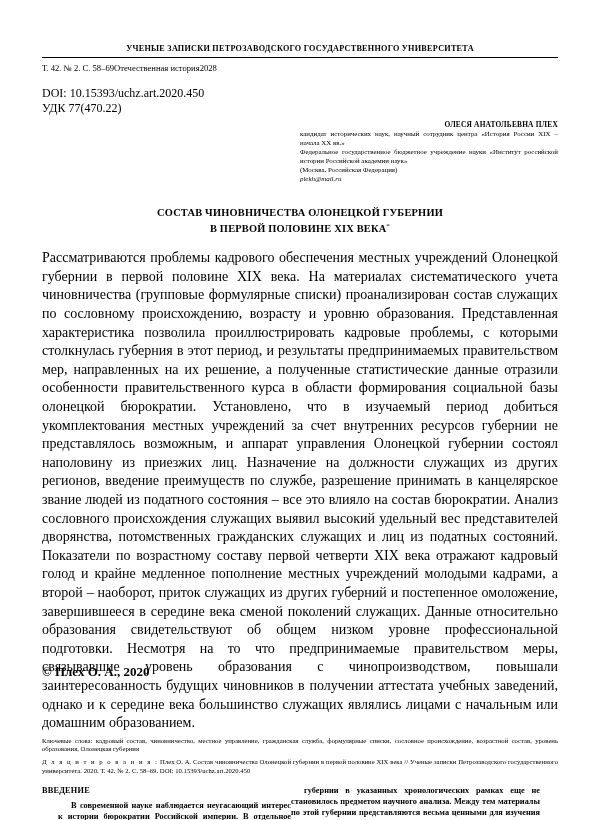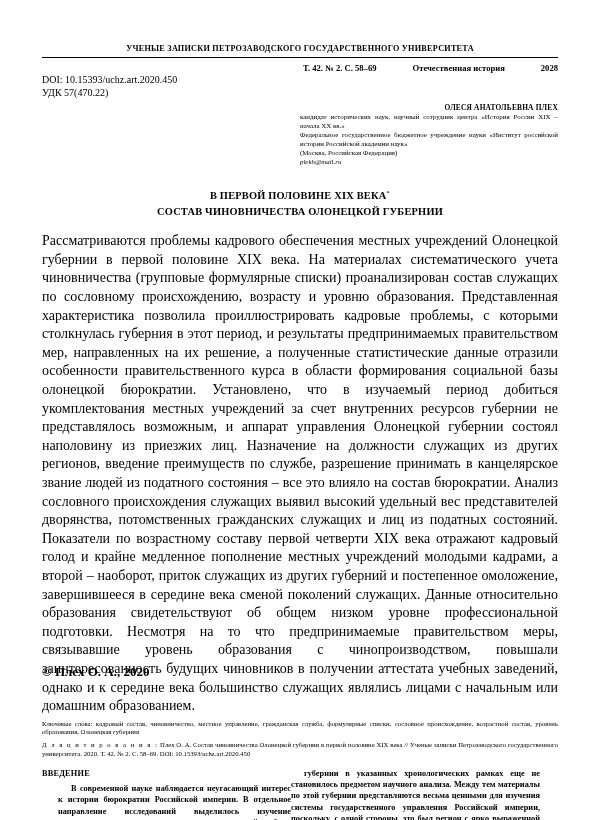--- a/index.html
+++ b/index.html
@@ -40,33 +40,32 @@
   }
   .rule {
     border-top: 1px solid #000;
     height: 0;
     margin: 0 0 5px 0;
   }
 
   
   .issue-row {
     display: flex;
-    justify-content: flex-end;
+    justify-content: flex-start;
     align-items: baseline;
     font-size: 8.6px;
-    font-weight: bold;
-    gap: 36px;
+    font-weight: normal;
   }
   .issue-left { white-space: nowrap; }
   .issue-center { white-space: nowrap; }
   .issue-right { white-space: nowrap; }
 
   .ids {
-    margin-top: 1px;
-    font-size: 10px;
+    margin-top: 13px;
+    font-size: 12px;
     line-height: 1.25;
   }
 
   
   .author-block {
     margin-top: 4px;
     margin-left: 258px;
     width: 258px;
     font-size: 6.9px;
     line-height: 1.28;
@@ -157,34 +156,34 @@
     <div class="rule"></div>
 
     <div class="issue-row">
       <div class="issue-left">Т. 42. № 2. С. 58–69</div>
       <div class="issue-center">Отечественная история</div>
       <div class="issue-right">2028</div>
     </div>
 
     <div class="ids">
       <div>DOI: 10.15393/uchz.art.2020.450</div>
-      <div>УДК 57(470.22)</div>
+      <div>УДК 77(470.22)</div>
     </div>
 
     <div class="author-block">
       <div class="author-name">ОЛЕСЯ АНАТОЛЬЕВНА ПЛЕХ</div>
       <div class="author-line">кандидат исторических наук, научный сотрудник центра «История России XIX – начала XX вв.»</div>
       <div class="author-line">Федеральное государственное бюджетное учреждение науки «Институт российской истории Российской академии наук»</div>
       <div class="author-line">(Москва, Российская Федерация)</div>
       <div class="author-line author-email">plekh@mail.ru</div>
     </div>
 
     <div class="title">
+      <div>СОСТАВ ЧИНОВНИЧЕСТВА ОЛОНЕЦКОЙ ГУБЕРНИИ</div>
       <div><span>В ПЕРВОЙ ПОЛОВИНЕ XIX ВЕКА</span><sup>*</sup></div>
-      <div>СОСТАВ ЧИНОВНИЧЕСТВА ОЛОНЕЦКОЙ ГУБЕРНИИ</div>
     </div>
 
     <div class="abstract">Рассматриваются проблемы кадрового обеспечения местных учреждений Олонецкой губернии в первой половине XIX века. На материалах систематического учета чиновничества (групповые формулярные списки) проанализирован состав служащих по сословному происхождению, возрасту и уровню образования. Представленная характеристика позволила проиллюстрировать кадровые проблемы, с которыми столкнулась губерния в этот период, и результаты предпринимаемых правительством мер, направленных на их решение, а полученные статистические данные отразили особенности правительственного курса в области формирования социальной базы олонецкой бюрократии. Установлено, что в изучаемый период добиться укомплектования местных учреждений за счет внутренних ресурсов губернии не представлялось возможным, и аппарат управления Олонецкой губернии состоял наполовину из приезжих лиц. Назначение на должности служащих из других регионов, введение преимуществ по службе, разрешение принимать в канцелярское звание людей из податного состояния – все это влияло на состав бюрократии. Анализ сословного происхождения служащих выявил высокий удельный вес представителей дворянства, потомственных гражданских служащих и лиц из податных состояний. Показатели по возрастному составу первой четверти XIX века отражают кадровый голод и крайне медленное пополнение местных учреждений молодыми кадрами, а второй – наоборот, приток служащих из других губерний и постепенное омоложение, завершившееся в середине века сменой поколений служащих. Данные относительно образования свидетельствуют об общем низком уровне профессиональной подготовки. Несмотря на то что предпринимаемые правительством меры, связывавшие уровень образования с чинопроизводством, повышали заинтересованность будущих чиновников в получении аттестата учебных заведений, однако и к середине века большинство служащих являлись лицами с начальным или домашним образованием.</div>
 
     <div class="keywords">Ключевые слова: кадровый состав, чиновничество, местное управление, гражданская служба, формулярные списки, сословное происхождение, возрастной состав, уровень образования, Олонецкая губерния</div>
 
     <div class="cite">
       <span class="lbl">Д л я   ц и т и р о в а н и я :</span>
       <span>Плех О. А. Состав чиновничества Олонецкой губернии в первой половине XIX века // Ученые записки Петрозаводского государственного университета. 2020. Т. 42. № 2. С. 58–69. DOI: 10.15393/uchz.art.2020.450</span>
     </div>

